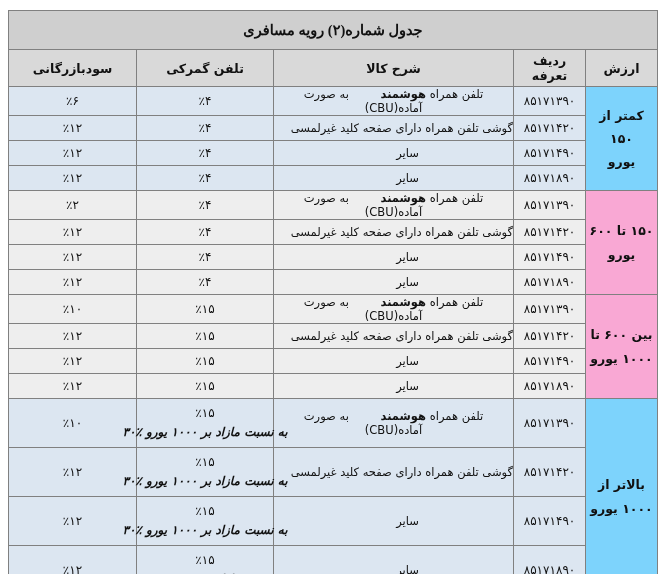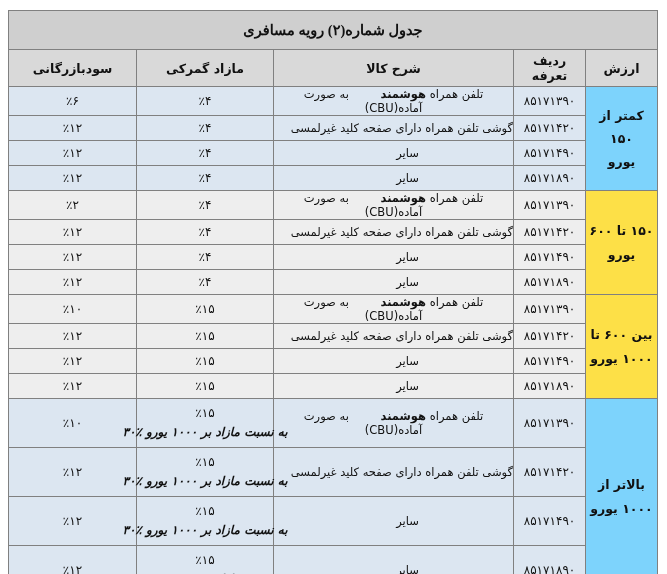--- a/index.html
+++ b/index.html
@@ -108,21 +108,21 @@
     font-size: 12.5px;
     font-weight: bold;
     line-height: 1.85;
     padding: 0 4px;
   }
 
   
   tr.tone-blue td  { background: #dce6f1; }
   tr.tone-gray td  { background: #eeeeee; }
   td.group.tone-blue { background: #7dd3fc; }
-  td.group.tone-gray { background: #fde047; }
+  td.group.tone-gray { background: #f9a8d4; }
 
   
   tr.tall td { height: 48px; }
   .duty-stack {
     display: flex;
     flex-direction: column;
     align-items: center;
     justify-content: center;
     line-height: 1.55;
   }
@@ -149,21 +149,21 @@
         <col class="c-profit">
     </colgroup>
     <thead>
       <tr>
         <th class="title-cell" colspan="5">جدول شماره(۲) رویه مسافری</th>
       </tr>
       <tr>
         <th class="head-cell">ارزش</th>
         <th class="head-cell">ردیف تعرفه</th>
         <th class="head-cell">شرح کالا</th>
-        <th class="head-cell">مازاد گمرکی</th>
+        <th class="head-cell">تلفن گمرکی</th>
         <th class="head-cell">سودبازرگانی</th>
       </tr>
     </thead>
     <tbody id="table-body">
         <tr class="tone-blue">
           <td rowspan="4" class="group tone-blue">
             <div>کمتر از ۱۵۰</div>
             <div>یورو</div>
           </td>
           <td class="num">۸۵۱۷۱۳۹۰</td>

